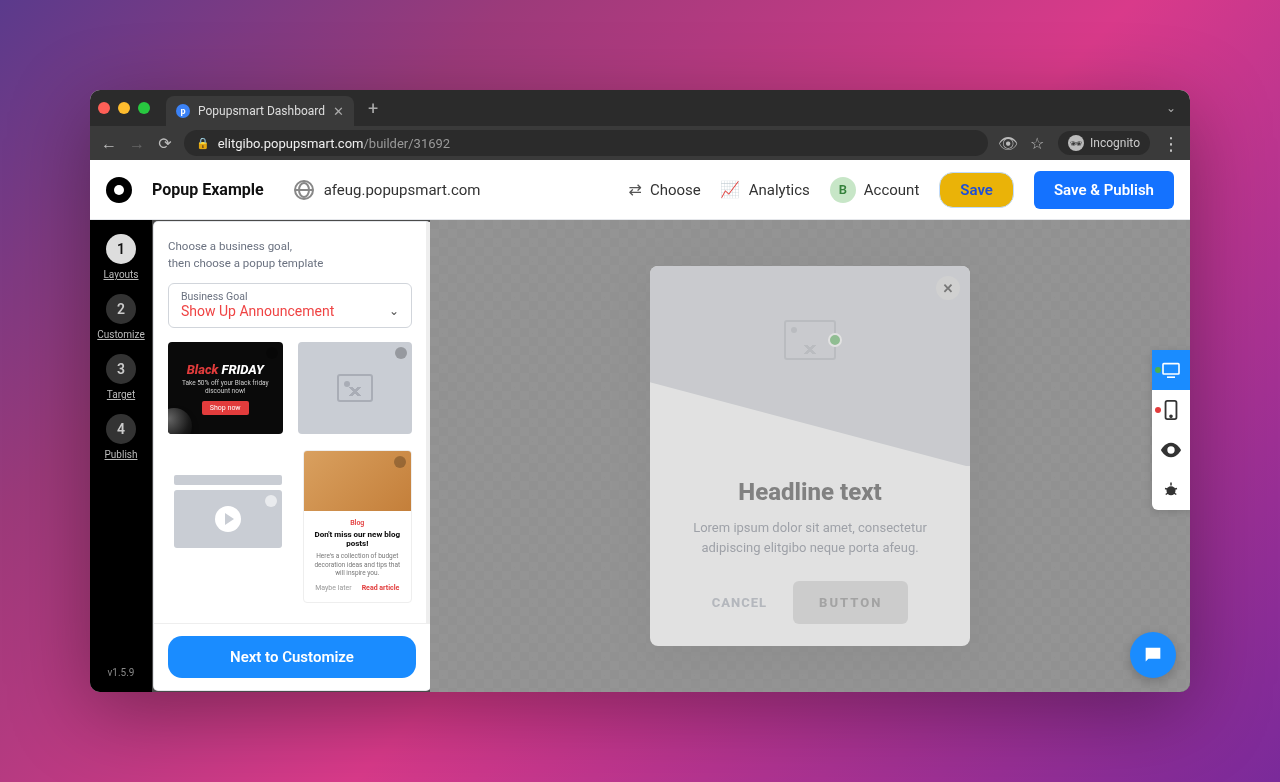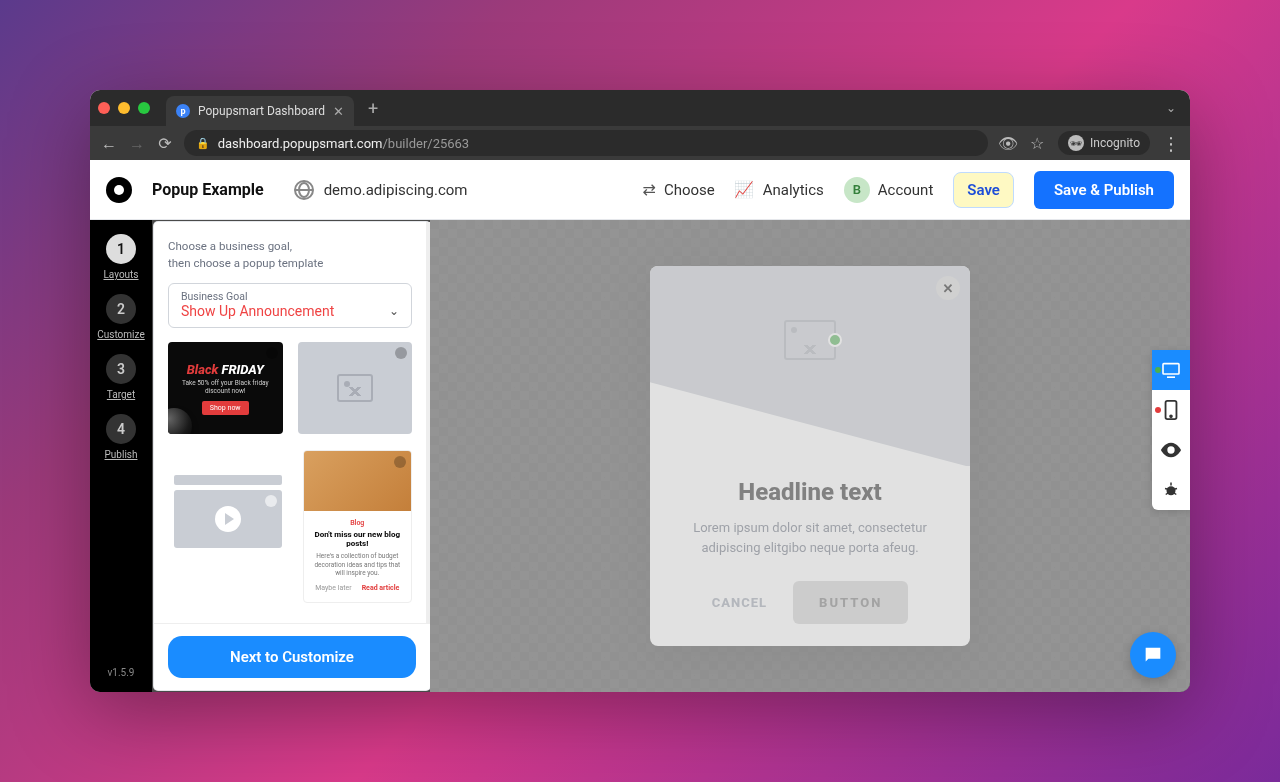--- a/index.html
+++ b/index.html
@@ -106,21 +106,21 @@
   .pname { font-weight: 700; font-size: 16px; color:#111; }
   .domain-group{display:flex;align-items:center;gap:10px;color:#333;font-size:15px;margin-left:10px;}
   .globe{width:20px;height:20px;border:2px solid #888;border-radius:50%;position:relative;}
   .globe::after{content:"";position:absolute;left:0;right:0;top:50%;border-top:2px solid #888;transform:translateY(-50%);}
   .globe::before{content:"";position:absolute;top:0;bottom:0;left:50%;width:8px;border:2px solid #888;border-radius:50%;transform:translateX(-50%);}
 
   .app-header .grow { flex:1; }
   .hlink{display:flex;align-items:center;gap:8px;color:#333;font-size:15px;cursor:pointer;}
   .hlink .icn{font-size:16px;color:#555;}
   .avatar{width:26px;height:26px;border-radius:50%;background:#c7e6c7;color:#34803b;display:flex;align-items:center;justify-content:center;font-size:13px;font-weight:600;}
-  .btn-save{border:1px solid #bfdbfe;color:#1d4ed8;background:#fef9c3;padding:8px 13px;border-radius:8px;font-size:15px;font-weight:600;cursor:pointer;}
+  .btn-save{border:1px solid #bfdbfe;color:#1d4ed8;background:#eab308;padding:8px 20px;border-radius:14px;font-size:15px;font-weight:600;cursor:pointer;}
   .btn-pub{background:#1472ff;color:#fff;padding:10px 20px;border-radius:6px;font-size:15px;font-weight:600;cursor:pointer;}
 
   
   .app-body{flex:1;display:flex;background:#4a4a4a;position:relative;overflow:hidden;}
   .step-rail{width:62px;background:#000;display:flex;flex-direction:column;align-items:center;padding-top:14px;gap:14px;color:#ddd;position:relative;}
   .step-rail .step{display:flex;flex-direction:column;align-items:center;gap:5px;cursor:pointer;}
   .step .circle{width:30px;height:30px;border-radius:50%;background:#333;color:#ccc;display:flex;align-items:center;justify-content:center;font-size:14px;font-weight:600;}
   .step.active .circle{background:#ddd;color:#111;}
   .step .lbl{font-size:10px;color:#bbb;text-decoration:underline;}
   .ver{position:absolute;bottom:14px;font-size:10px;color:#888;}
@@ -232,40 +232,40 @@
     <div class="caret">⌄</div>
   </div>
 
   <div class="urlbar">
     <span class="navbtn">←</span>
     <span class="navbtn dim">→</span>
     <span class="navbtn">⟳</span>
     <div class="url-field">
       <span class="lock">🔒</span>
       <span>
-        <span class="domain">dashboard.popupsmart.com</span><span class="path">/builder/25663</span>
+        <span class="domain">elitgibo.popupsmart.com</span><span class="path">/builder/31692</span>
       </span>
     </div>
     <div class="right-icons">
       <span class="navbtn">👁</span>
       <span class="navbtn">☆</span>
       <div class="incog-pill">
         <span class="hat">🕶</span>
         <span>Incognito</span>
       </div>
       <span class="dots">⋮</span>
     </div>
   </div>
 
   <div class="app-header">
     <div class="logo"></div>
     <div class="pname">Popup Example</div>
     <div class="domain-group">
       <span class="globe"></span>
-      <span>demo.adipiscing.com</span>
+      <span>afeug.popupsmart.com</span>
     </div>
     <div class="grow"></div>
     <div class="hlink">
       <span class="icn">⇄</span>
       <span>Choose</span>
     </div>
     <div class="hlink">
       <span class="icn">📈</span>
       <span>Analytics</span>
     </div>

